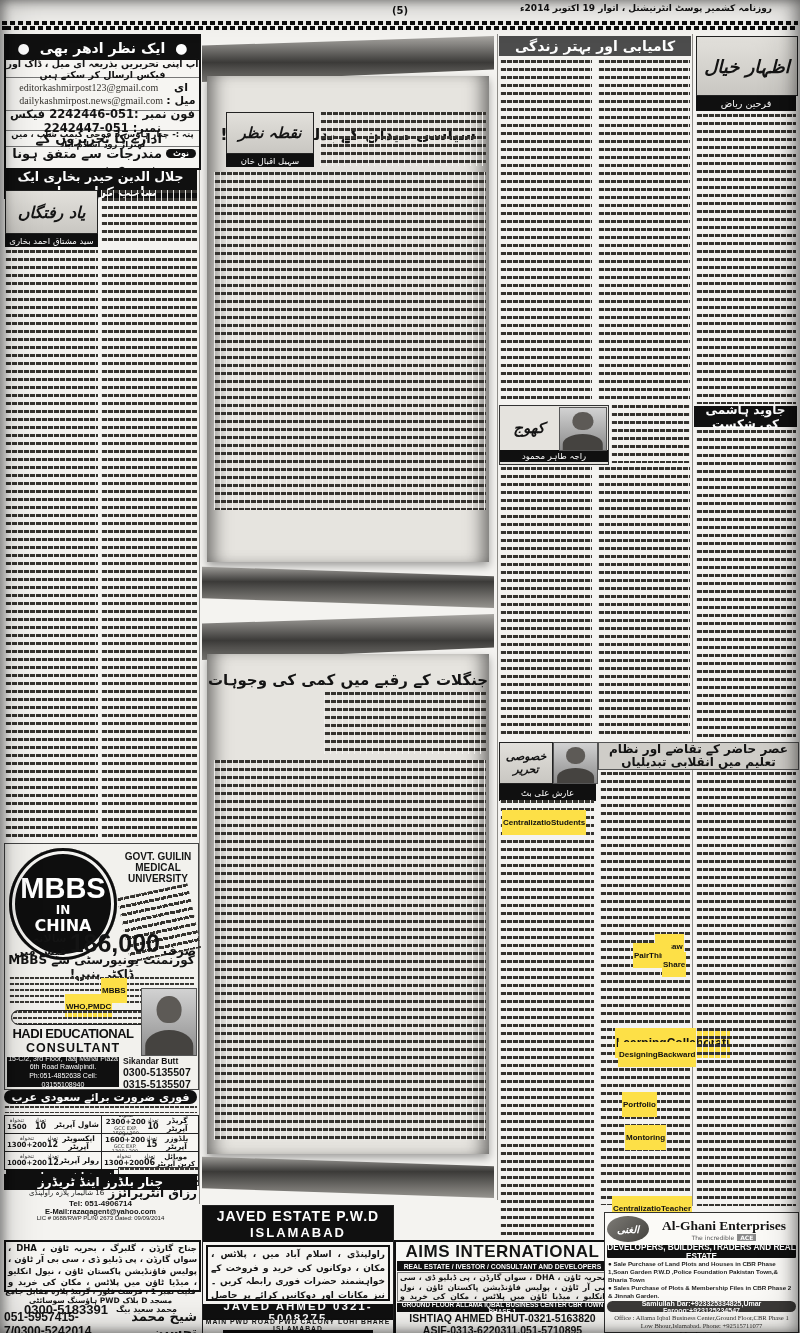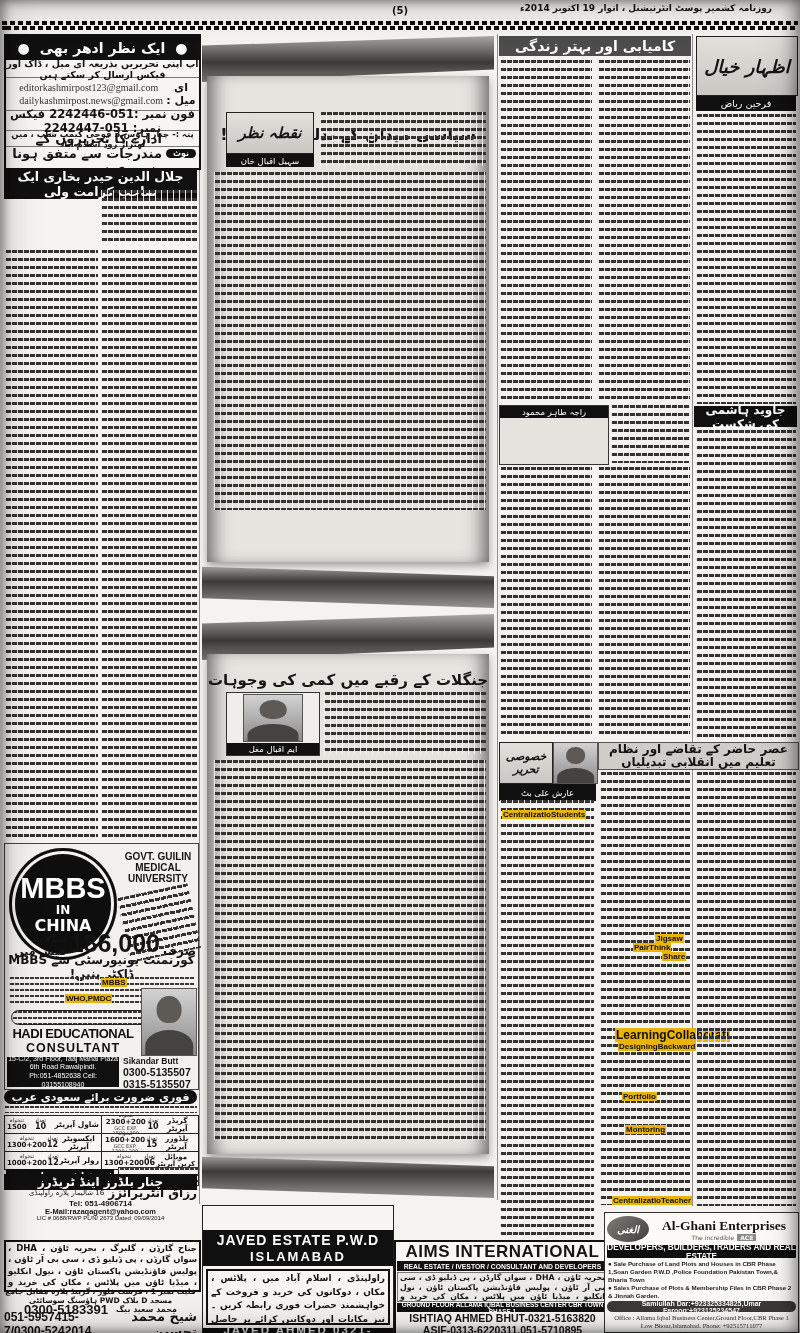--- a/index.html
+++ b/index.html
@@ -34,21 +34,21 @@
   .roll-top{position:absolute;left:0;right:0;height:48px;
         background:linear-gradient(180deg,#a9a7a3 0%,#3b3a38 55%,#7e7c78 100%);
         clip-path:polygon(0 20%,100% 0,100% 70%,0 96%);}
   .roll-bot{position:absolute;left:0;right:0;height:44px;
         background:linear-gradient(0deg,#96948f,#3b3a38 60%,#b0aeaa);
         clip-path:polygon(0 6%,100% 28%,100% 100%,0 78%);}
   .scroll-body{position:absolute;background:#e6e4df;
         box-shadow:inset 16px 0 18px -10px rgba(0,0,0,.55), inset -16px 0 18px -10px rgba(0,0,0,.55), 0 4px 8px rgba(0,0,0,.35);}
   .serif{font-family:"Liberation Serif",serif;}
   .sans{font-family:"Liberation Sans",sans-serif;}
-  .tok{position:absolute;font-weight:bold;background:#eab308;padding:0 1px;color:#111;font-family:"Liberation Sans",sans-serif;}
+  .tok{position:absolute;font-weight:bold;background:#fde047;padding:8px 1px;color:#111;font-family:"Liberation Sans",sans-serif;}
   .oval{background:#0e0e0e;border-radius:50%;
         box-shadow:inset 0 0 0 3px #0e0e0e, inset 0 0 0 6px #f4f3f0;
         display:flex;flex-direction:column;align-items:center;justify-content:center;color:#fff;}
   .cellrow{display:flex;direction:rtl;border-bottom:1px solid #222;}
   .jcell{flex:1;display:flex;direction:rtl;align-items:center;justify-content:space-between;
         border-left:1px solid #222;padding:0 2px;overflow:hidden;}
   .jcell:last-child{border-left:none;}
   .jlab{font-size:5.5px;color:#333;text-align:center;line-height:1;}
   .jval{font-size:8px;font-weight:bold;line-height:1;text-align:center;}
 </style>
@@ -81,20 +81,24 @@
     </div>
     <div class="rtl ctr" style="height:19px;font-size:11.5px;font-weight:bold;">فون نمبر :051-2242446 فیکس نمبر: 051-2242447</div>
     <div class="rtl ctr" style="height:15px;font-size:8.5px;font-weight:bold;border-top:1px solid #777;">پتہ :- چنار ہاؤس 3 فوجی کیمپ شاپ ، مین لہتراڑ روڈ اسلام آباد</div>
     <div class="rtl" style="display:flex;align-items:center;height:13px;border-top:1px solid #777;gap:4px;padding:0 3px;">
       <span style="background:#111;color:#fff;border-radius:7px;padding:0 7px;font-size:8px;font-weight:bold;">نوٹ</span>
       <span style="font-size:13px;font-weight:bold;">ادارے کا تحریروں کے مندرجات سے متفق ہونا ضروری نہیں</span>
     </div>
   </div>
 
   <div class="abs blackbar rtl" style="left:4px;top:168px;width:193px;height:31px;font-size:12.5px;font-weight:bold;">جلال الدین حیدر بخاری ایک صاحب کرامت ولی</div>
+  <div class="abs" style="left:5px;top:190px;width:93px;height:56px;">
+    <div class="callig rtl" style="height:42px;font-size:16px;">یاد رفتگاں</div>
+    <div class="blackbar rtl" style="height:13px;font-size:8.5px;">سید مشتاق احمد بخاری</div>
+  </div>
   <div class="abs ut" style="left:101px;top:190px;width:96px;height:56px;"></div>
   <div class="abs ut" style="left:5px;top:250px;width:93px;height:590px;"></div>
   <div class="abs ut" style="left:101px;top:250px;width:96px;height:590px;"></div>
 
   <div class="abs" style="left:4px;top:843px;width:193px;height:245px;border:1px solid #444;background:#f2f1ed;">
     <div class="oval abs" style="left:4px;top:4px;width:108px;height:112px;">
       <div style="font-size:29px;font-weight:bold;line-height:1;font-family:'Liberation Sans',sans-serif;">MBBS</div>
       <div style="font-size:12px;font-weight:bold;line-height:1.2;">IN</div>
       <div style="font-size:16px;font-weight:bold;line-height:1.1;">CHINA</div>
     </div>
@@ -241,43 +245,43 @@
   <div class="abs ut" style="left:320px;top:112px;width:166px;height:54px;"></div>
   <div class="abs ut" style="left:214px;top:172px;width:272px;height:338px;"></div>
 
   <div class="abs" style="left:202px;top:614px;width:292px;height:584px;">
     <div class="roll-top" style="top:0;"></div>
     <div class="scroll-body" style="left:5px;right:5px;top:40px;height:500px;">
       <div class="rtl ctr" style="margin-top:14px;height:24px;font-size:15px;font-weight:bold;">جنگلات کے رقبے میں کمی کی وجوہات</div>
     </div>
     <div class="roll-bot" style="top:540px;"></div>
   </div>
-  <div class="abs" style="left:226px;top:692px;width:92px;height:62px;border:1px solid #333;background:#efeeea;">
-    <div class="photo" style="width:58px;height:46px;margin:1px auto 0;"></div>
-    <div class="blackbar rtl" style="height:12px;font-size:8.5px;margin-top:1px;">ایم اقبال مغل</div>
-  </div>
   <div class="abs ut" style="left:324px;top:692px;width:162px;height:62px;"></div>
   <div class="abs ut" style="left:214px;top:760px;width:272px;height:380px;"></div>
 
   <div class="abs" style="left:202px;top:1205px;width:190px;height:128px;border:1px solid #222;background:#f6f5f2;">
-    <div class="blackbar sans" style="height:36px;flex-direction:column;line-height:1.2;margin-top:24px;">
+    <div class="blackbar sans" style="height:36px;flex-direction:column;line-height:1.2;">
       <div style="font-size:14px;font-weight:bold;letter-spacing:1px;">JAVED ESTATE P.W.D</div>
       <div style="font-size:13px;font-weight:bold;letter-spacing:2px;">ISLAMABAD</div>
     </div>
     <div class="rtl" style="margin:3px;height:50px;border:2px solid #111;font-size:9px;font-weight:bold;line-height:1.5;padding:1px 3px;overflow:hidden;text-align:justify;">راولپنڈی ، اسلام آباد میں ، پلاٹس ، مکان ، دوکانوں کی خرید و فروخت کے خواہشمند حضرات فوری رابطہ کریں ۔ نیز مکانات اور دوکانیں کرائے پر حاصل کرنے کیلئے بھی رابطہ کیا جا سکتا ہے ۔</div>
     <div class="blackbar sans" style="height:16px;font-size:11.5px;font-weight:bold;letter-spacing:2px;">JAVED AHMED 0321-5008275</div>
     <div class="sans ctr" style="height:10px;font-size:6.8px;font-weight:bold;letter-spacing:1px;">MAIN PWD ROAD PWD CALONY LOHI BHARE ISLAMABAD</div>
     <div class="blackbar sans" style="height:10px;font-size:6.8px;font-weight:bold;margin:0 20px;">(NEAR PUNJAB CASH AND CARRY)</div>
   </div>
 
   <div class="abs graybar rtl" style="left:499px;top:36px;width:192px;height:20px;font-size:14px;font-weight:bold;">کامیابی اور بہتر زندگی</div>
   <div class="abs ut" style="left:500px;top:60px;width:92px;height:343px;"></div>
   <div class="abs ut" style="left:598px;top:60px;width:92px;height:343px;"></div>
 
   <div class="abs" style="left:499px;top:405px;width:108px;height:58px;border:1px solid #333;background:#e5e3de;">
+    <div style="display:flex;height:44px;">
+      <div class="rtl" style="flex:1;display:flex;align-items:center;justify-content:center;font-style:italic;font-weight:bold;font-size:15px;">کھوج</div>
+      <div class="photo" style="width:46px;height:42px;margin:1px;"></div>
+    </div>
     <div class="blackbar rtl" style="height:12px;font-size:8.5px;">راجہ طاہر محمود</div>
   </div>
   <div class="abs ut" style="left:611px;top:405px;width:79px;height:58px;"></div>
   <div class="abs ut" style="left:500px;top:467px;width:92px;height:272px;"></div>
   <div class="abs ut" style="left:598px;top:467px;width:92px;height:272px;"></div>
 
   <div class="abs rtl ctr" style="left:598px;top:742px;width:199px;height:26px;background:#cfcdc8;border:1px solid #555;font-size:12px;font-weight:bold;line-height:1.1;">عصر حاضر کے تقاضے اور نظام تعلیم میں انقلابی تبدیلیاں</div>
   <div class="abs callig rtl" style="left:499px;top:742px;width:52px;height:40px;font-size:11px;text-align:center;line-height:1.2;">خصوصی تحریر</div>
   <div class="photo abs" style="left:553px;top:742px;width:43px;height:40px;"></div>
   <div class="abs blackbar rtl" style="left:499px;top:784px;width:97px;height:17px;font-size:8.5px;">عارش علی بٹ</div>

